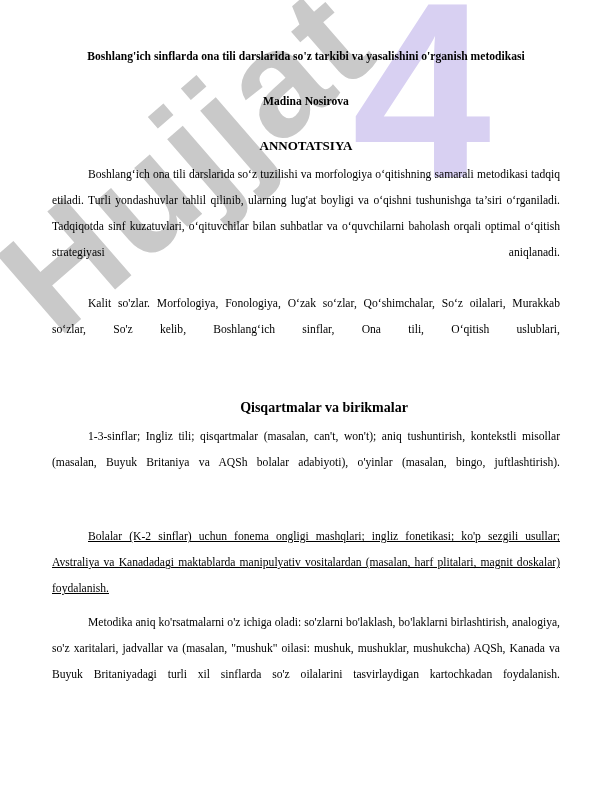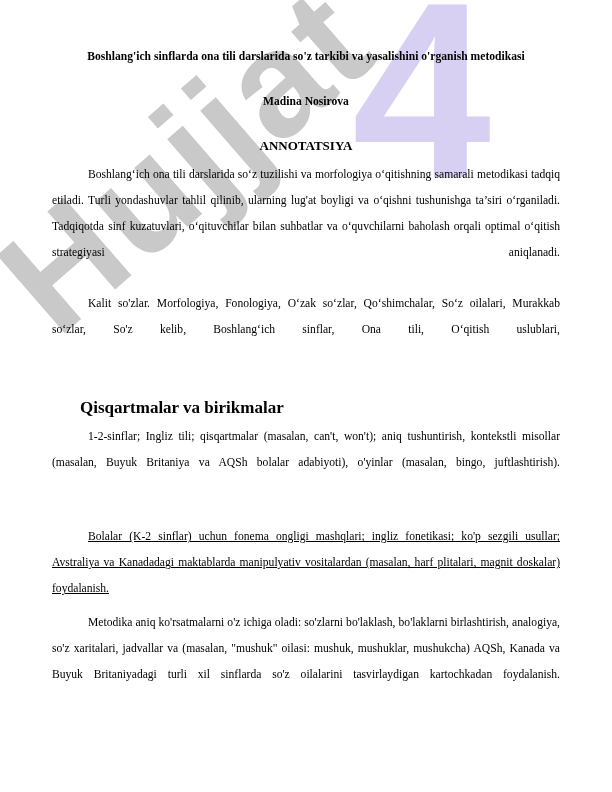--- a/index.html
+++ b/index.html
@@ -112,26 +112,26 @@
   }
   p.body.hugegap {
     padding-top: 40px;
     text-decoration: underline;
   }
   .lead {
     font-weight: 400;
   }
   h2.sub-head {
     margin: 0;
-    font-size: 17px;
+    font-size: 14px;
     font-weight: 700;
     line-height: 17.4px;
     color: #000;
     text-indent: 36px;
-    text-align: left;
+    text-align: center;
   }
   h2.sub-head.gap  { padding-top: 48px; }
   h2.sub-head.gap2 { padding-top: 42px; }
 </style>
 </head>
 <body>
 
 <div class="page">
 
   <div class="wm-layer">
@@ -146,21 +146,21 @@
     <div class="author">Madina Nosirova</div>
 
     <div class="section-center-head">ANNOTATSIYA</div>
 
     <p class="body">Boshlangʻich ona tili darslarida so‘z tuzilishi va morfologiya oʻqitishning samarali metodikasi tadqiq etiladi.  Turli yondashuvlar tahlil qilinib, ularning lug'at boyligi va oʻqishni tushunishga ta’siri oʻrganiladi.  Tadqiqotda sinf kuzatuvlari, oʻqituvchilar bilan suhbatlar va oʻquvchilarni baholash orqali optimal oʻqitish strategiyasi aniqlanadi.</p>
 
     <p class="body gap"><span class="lead">Kalit so'zlar.</span><span> Morfologiya, Fonologiya, Oʻzak soʻzlar, Qoʻshimchalar, Soʻz oilalari, Murakkab soʻzlar, So'z kelib, Boshlangʻich sinflar, Ona tili, Oʻqitish uslublari,</span></p>
 
     <h2 class="sub-head gap">Qisqartmalar va birikmalar</h2>
 
-    <p class="body">1-2-sinflar; Ingliz tili; qisqartmalar (masalan, can't, won't);  aniq tushuntirish, kontekstli misollar (masalan, Buyuk Britaniya va AQSh bolalar adabiyoti), o'yinlar (masalan, bingo, juftlashtirish).</p>
+    <p class="body">1-3-sinflar; Ingliz tili; qisqartmalar (masalan, can't, won't);  aniq tushuntirish, kontekstli misollar (masalan, Buyuk Britaniya va AQSh bolalar adabiyoti), o'yinlar (masalan, bingo, juftlashtirish).</p>
 
 
     <p class="body hugegap">Bolalar (K-2 sinflar) uchun fonema ongligi mashqlari; ingliz fonetikasi; ko'p sezgili usullar; Avstraliya va Kanadadagi maktablarda manipulyativ vositalardan (masalan, harf plitalari, magnit doskalar) foydalanish.</p>
 
 
     <p class="body">Metodika aniq ko'rsatmalarni o'z ichiga oladi: so'zlarni bo'laklash, bo'laklarni birlashtirish, analogiya, so'z xaritalari, jadvallar va (masalan, "mushuk" oilasi: mushuk, mushuklar, mushukcha)  AQSh, Kanada va Buyuk Britaniyadagi turli xil sinflarda so'z oilalarini tasvirlaydigan kartochkadan foydalanish.</p>
 
   </div>
 </div>
 

